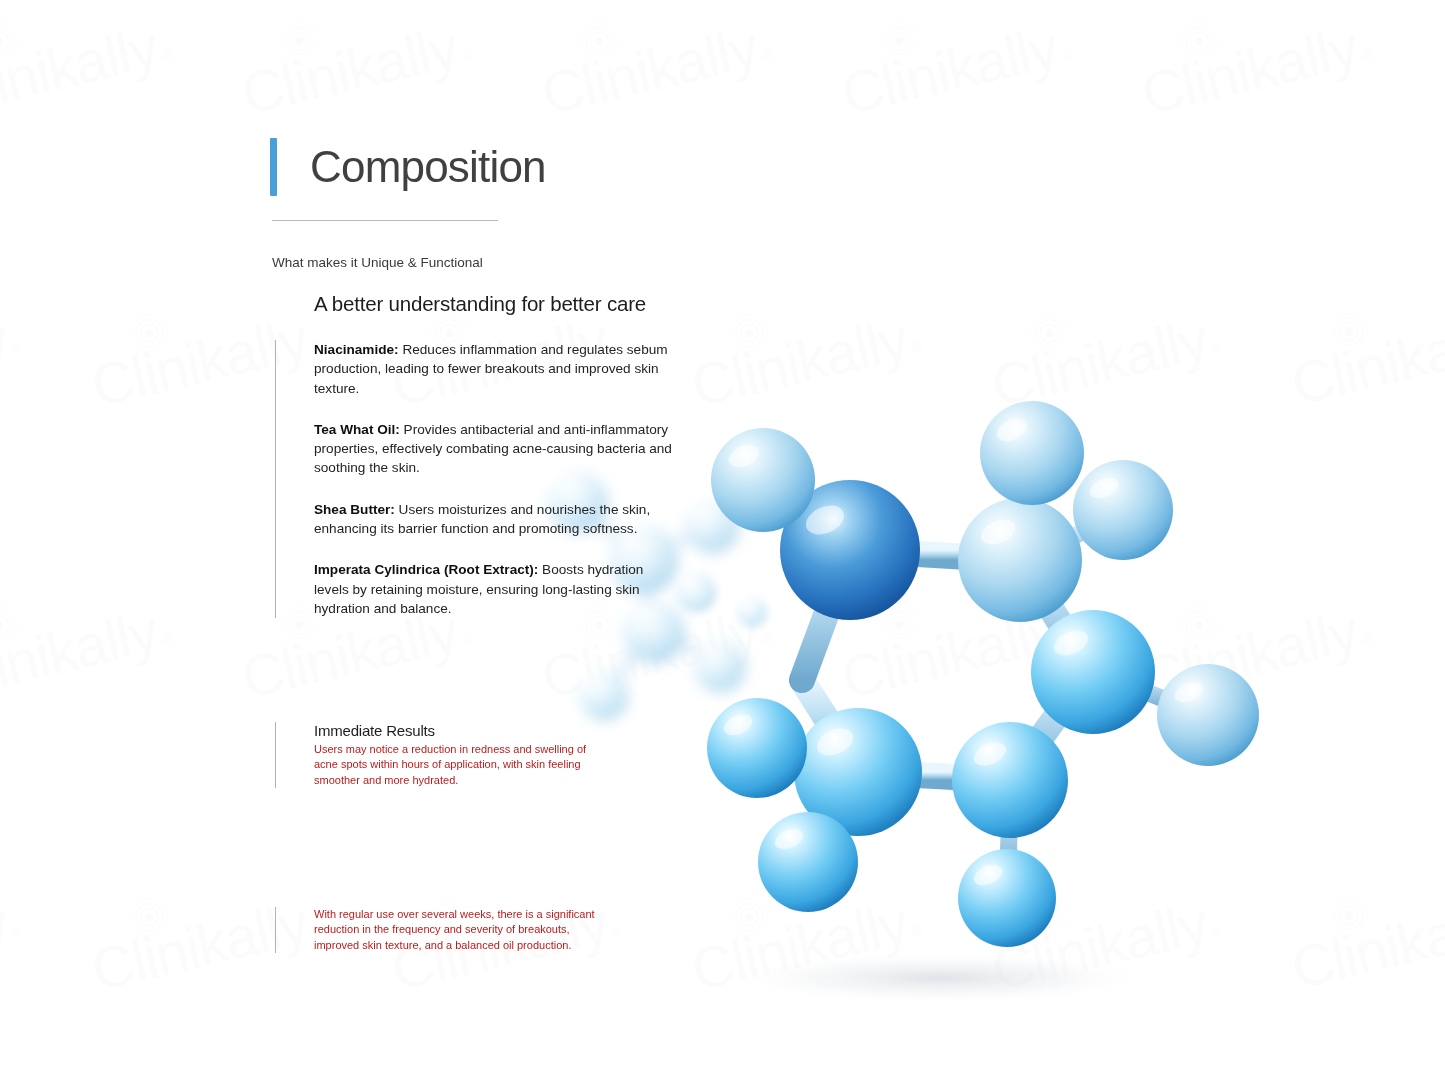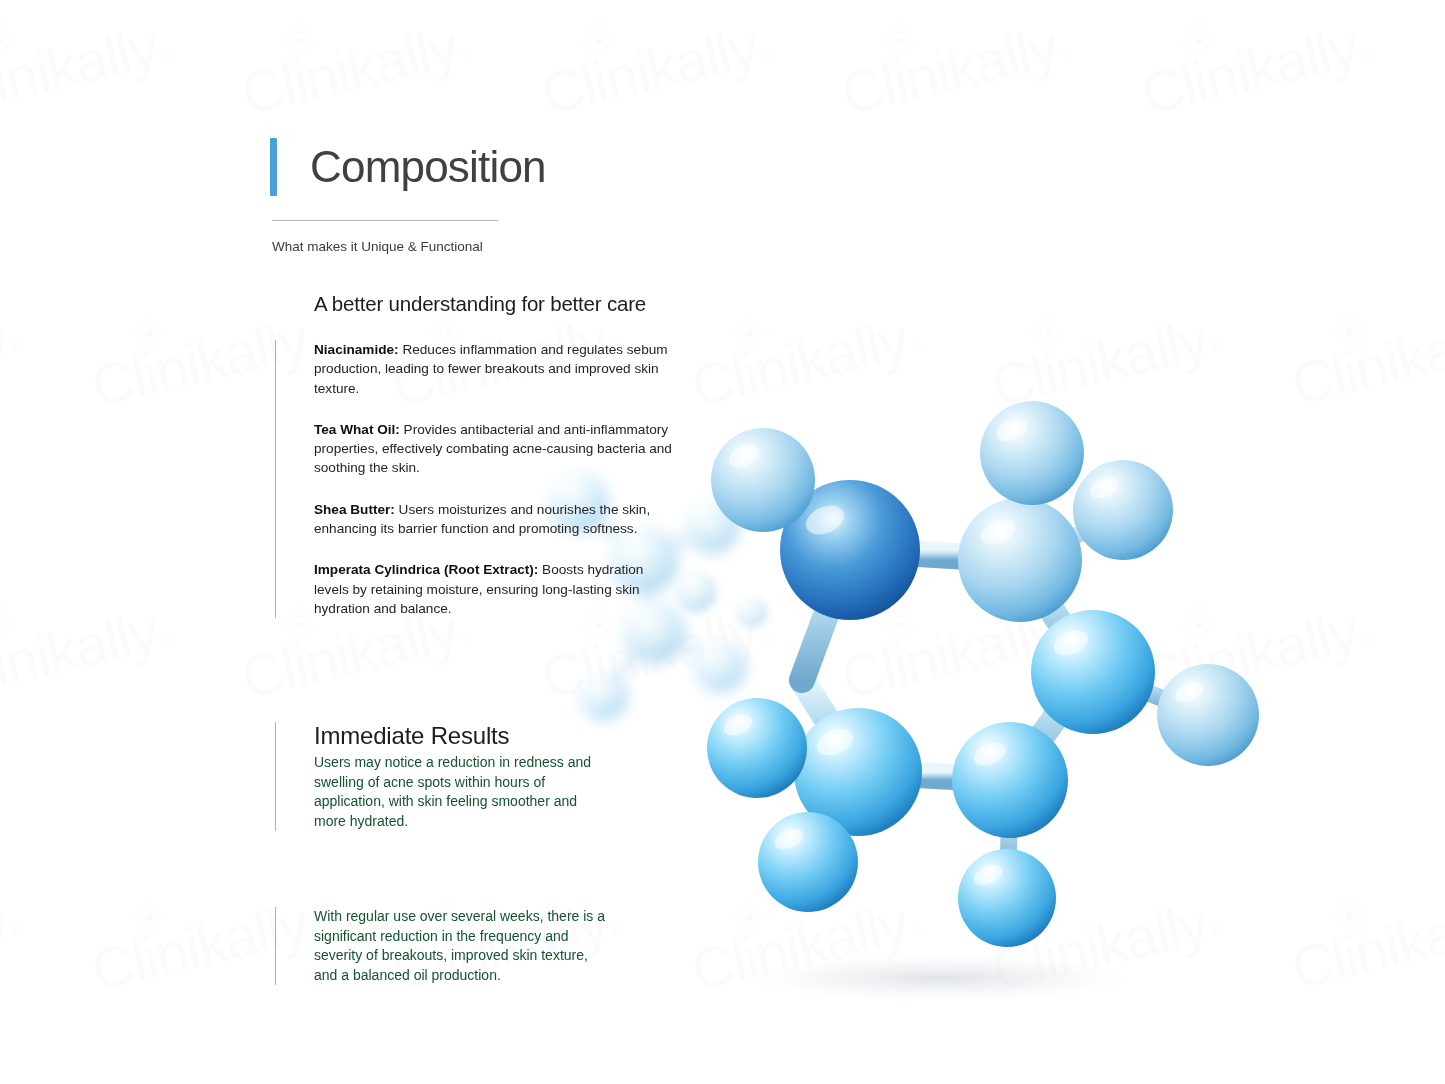--- a/index.html
+++ b/index.html
@@ -117,21 +117,21 @@
     position: absolute;
     left: 2px;
     top: 82px;
     width: 226px;
     height: 1px;
     background: #b9b9b9;
   }
   #subtitle {
     position: absolute;
     left: 2px;
-    top: 101px;
+    top: 117px;
     font-size: 13.5px;
     color: #3a3a3a;
     white-space: nowrap;
   }
 
   
   #section-ingredients {
     position: absolute;
     left: 275px;
     top: 292px;
@@ -163,30 +163,30 @@
     margin: 0 0 22px 0;
   }
   .ingredient:last-child { margin-bottom: 0; }
   .ingredient b { font-weight: 700; color: #0f0f0f; }
 
   
   .result-section { position: absolute; left: 275px; width: 330px; }
   #section-immediate { top: 722px; }
   #section-lasting  { top: 907px; }
   .result-heading {
-    font-size: 24px;
+    font-size: 15px;
     font-weight: 400;
     color: #1d1d1d;
     letter-spacing: -0.2px;
     margin: 0 0 3px 0;
   }
   .result-body {
-    font-size: 14px;
+    font-size: 11px;
     line-height: 1.40;
-    color: #14532d;
+    color: #b91c1c;
     margin: 0;
   }
 </style>
 </head>
 <body>
 
 <div id="page">
 
   <div id="watermark-layer">
       <div class="wm" style="left: -60px; top: 40px;">

